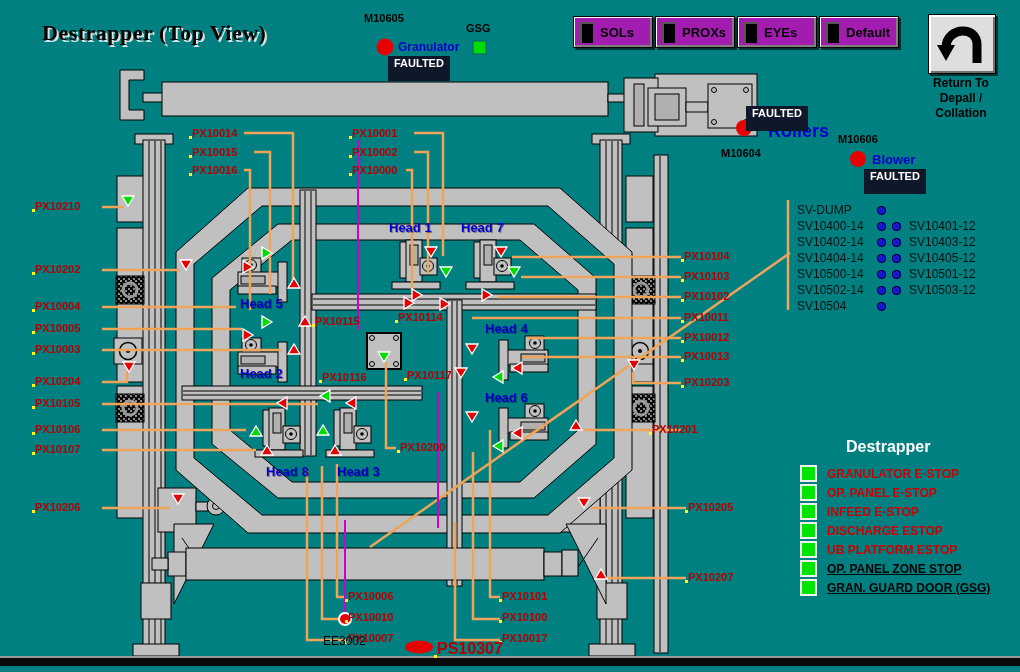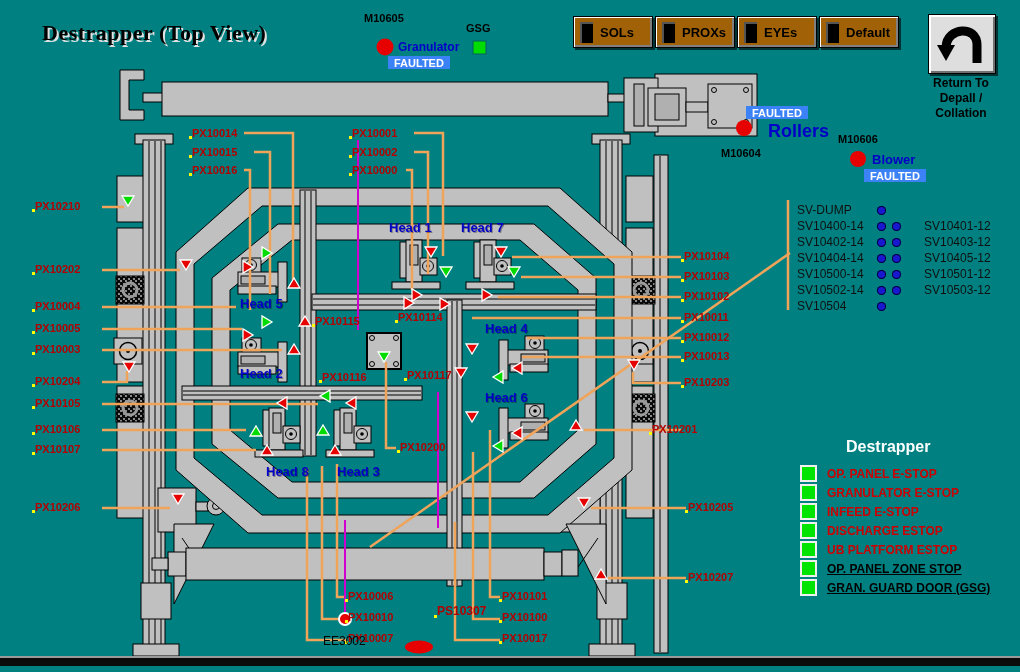--- a/index.html
+++ b/index.html
@@ -6,39 +6,39 @@
   #screen{position:relative;width:1020px;height:672px;background:#008080;overflow:hidden;
           font-family:"Liberation Sans",sans-serif;}
   #machine{position:absolute;left:0;top:0;z-index:1;}
   .abs{position:absolute;white-space:nowrap;z-index:3;}
   .title{font-size:22px;font-weight:bold;color:#000;text-shadow:2px 2px 0 #e0e0e0;letter-spacing:.5px;}
   .px{position:absolute;white-space:nowrap;z-index:3;font:bold 11px "Liberation Sans",sans-serif;color:#b40000;}
   .px::before{content:'';position:absolute;left:-3px;bottom:0;width:3px;height:3px;background:#ff0;}
   .blk{font:bold 11px "Liberation Sans",sans-serif;color:#000;}
   .blu{font:bold 12px "Liberation Sans",sans-serif;color:#0000c8;}
   .head{font:bold 13px "Liberation Sans",sans-serif;color:#0000c8;text-shadow:1px 1px 0 rgba(0,0,0,.35);}
-  .faulted{background:#3b82f6;color:#fff;font:bold 11px "Liberation Sans",sans-serif;padding:1px 6px 0;z-index:4;}
+  .faulted{background:#0f172a;color:#fff;font:bold 11px "Liberation Sans",sans-serif;padding:1px 6px 12px;z-index:4;}
   
   .btnrow{position:absolute;left:573px;top:16px;display:flex;z-index:5;}
-  .hbtn{width:80px;height:32px;background:#a16207;border:1px solid #000;margin-right:2px;
+  .hbtn{width:80px;height:32px;background:#a21caf;border:1px solid #000;margin-right:2px;
         box-shadow:inset 1px 1px 0 #fff,inset -2px -2px 0 #808080,2px 2px 0 rgba(0,0,0,.6);
         display:flex;align-items:center;gap:7px;padding-left:6px;box-sizing:border-box;
         font:bold 13px "Liberation Sans",sans-serif;color:#000;cursor:pointer;}
   .hbtn .glyph{width:13px;height:21px;background:#000;box-shadow:inset 2px 2px 0 #555;}
   .retbtn{position:absolute;left:928px;top:14px;width:66px;height:58px;background:#dedede;border:1px solid #000;
           box-shadow:inset 2px 2px 0 #fff,inset -2px -2px 0 #707070,2px 2px 0 rgba(0,0,0,.6);z-index:5;cursor:pointer;}
   .retcap{position:absolute;left:912px;top:76px;width:98px;text-align:center;
           font:bold 12px "Liberation Sans",sans-serif;color:#000;line-height:15px;z-index:5;}
   
   .svpanel{position:absolute;left:797px;top:202px;z-index:3;font:12px "Liberation Sans",sans-serif;color:#101010;}
   .svrow{height:16px;display:flex;align-items:center;}
   .svl{display:inline-block;width:80px;}
   .svdot{display:inline-block;width:9px;height:9px;border-radius:50%;background:#1818d0;
          box-shadow:0 0 0 1px #000030 inset;margin-right:6px;}
-  .svr{margin-left:17px;}
+  .svr{margin-left:2px;}
   
   .estop{position:absolute;left:800px;top:438px;z-index:3;}
   .estop .et{font:bold 16px "Liberation Sans",sans-serif;color:#fff;margin-left:46px;margin-bottom:8px;}
   .erow{display:flex;align-items:center;height:19px;}
   .esq{width:13px;height:13px;background:#00e400;border:2px solid #f0f0f0;margin-right:10px;}
   .elab{font:bold 12px "Liberation Sans",sans-serif;}
   .red-t{color:#cc0000;}
   .pink-t{color:#000000;text-decoration:underline;}
   .botline{position:absolute;left:0;top:656px;width:1020px;height:2px;background:#9a9a9a;z-index:2;}
   .botbar{position:absolute;left:0;top:658px;width:1020px;height:8px;background:#0a0a0a;z-index:2;}
@@ -431,34 +431,34 @@
   <div class="px" style="left:407px;top:369px;">PX10117</div>
   <div class="px" style="left:400px;top:441px;">PX10200</div>
 
   <div class="px" style="left:348px;top:590px;">PX10006</div>
   <div class="px" style="left:348px;top:611px;">PX10010</div>
   <div class="px" style="left:348px;top:632px;">PX10007</div>
   <div class="px" style="left:502px;top:590px;">PX10101</div>
   <div class="px" style="left:502px;top:611px;">PX10100</div>
   <div class="px" style="left:502px;top:632px;">PX10017</div>
   <div class="abs blk" style="left:323px;top:634px;font-size:12px;font-weight:normal;">EE3002</div>
-  <div class="px" style="left:437px;top:604px;font-size:12px;">PS10307</div>
+  <div class="px" style="left:437px;top:640px;font-size:16px;">PS10307</div>
 
   <div class="estop">
     <div class="et">Destrapper</div>
     <div class="erow">
         <span class="esq"></span>
+        <span class="elab red-t">GRANULATOR E-STOP</span>
+      </div>
+    <div class="erow">
+        <span class="esq"></span>
         <span class="elab red-t">OP. PANEL E-STOP</span>
       </div>
     <div class="erow">
         <span class="esq"></span>
-        <span class="elab red-t">GRANULATOR E-STOP</span>
-      </div>
-    <div class="erow">
-        <span class="esq"></span>
         <span class="elab red-t">INFEED E-STOP</span>
       </div>
     <div class="erow">
         <span class="esq"></span>
         <span class="elab red-t">DISCHARGE ESTOP</span>
       </div>
     <div class="erow">
         <span class="esq"></span>
         <span class="elab red-t">UB PLATFORM ESTOP</span>
       </div>

